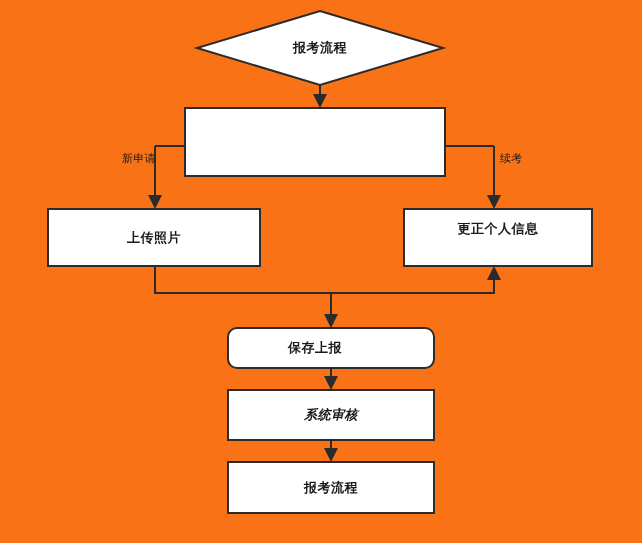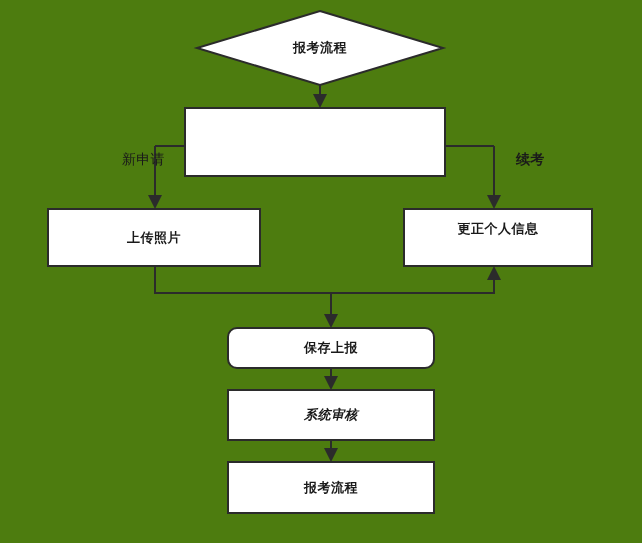--- a/index.html
+++ b/index.html
@@ -10,21 +10,21 @@
   body {
     width: 642px;
     height: 543px;
     overflow: hidden;
     font-family: "DejaVu Sans", "Liberation Sans", sans-serif;
   }
   #flowchart-root {
     position: relative;
     width: 642px;
     height: 543px;
-    background: #4d7c0f;
+    background: #f97316;
   }
   svg#flow-svg {
     position: absolute;
     top: 0;
     left: 0;
     width: 642px;
     height: 543px;
     display: block;
   }
   .node-shape {
@@ -54,21 +54,21 @@
     font-weight: bold;
     line-height: 20px;
     letter-spacing: 0.5px;
     pointer-events: none;
     white-space: pre-line;
   }
   .edge-label {
     position: absolute;
     color: #1a1a1a;
     font-family: "DejaVu Sans", "Liberation Sans", sans-serif;
-    font-size: 14px;
+    font-size: 11px;
     font-weight: normal;
     line-height: 14px;
     letter-spacing: 0.3px;
     white-space: nowrap;
   }
 </style>
 </head>
 <body>
 
 <div id="flowchart-root">
@@ -131,23 +131,23 @@
 
   </svg>
 
   <div class="node-label" style="left:215px; top:11px; width:210px; height:74px;">报考流程</div>
 
 
   <div class="node-label" style="left:48px; top:209px; width:212px; height:57px;">上传照片</div>
 
   <div class="node-label" style="left:404px; top:209px; width:188px; height:40px;">更正个人信息</div>
 
-  <div class="node-label" style="left:228px; top:328px; width:206px; height:40px;">保存上报</div>
+  <div class="node-label" style="left:212px; top:328px; width:206px; height:40px;">保存上报</div>
 
   <div class="node-label" style="left:228px; top:390px; width:206px; height:50px;font-style:italic;">系统审核</div>
 
   <div class="node-label" style="left:228px; top:462px; width:206px; height:51px;">报考流程</div>
 
   <div class="edge-label" style="left:122px; top:152px;">新申请</div>
 
-  <div class="edge-label" style="left:516px; top:152px;font-weight:bold;">续考</div>
+  <div class="edge-label" style="left:500px; top:152px;">续考</div>
 
 </div>
 
 </body></html>

